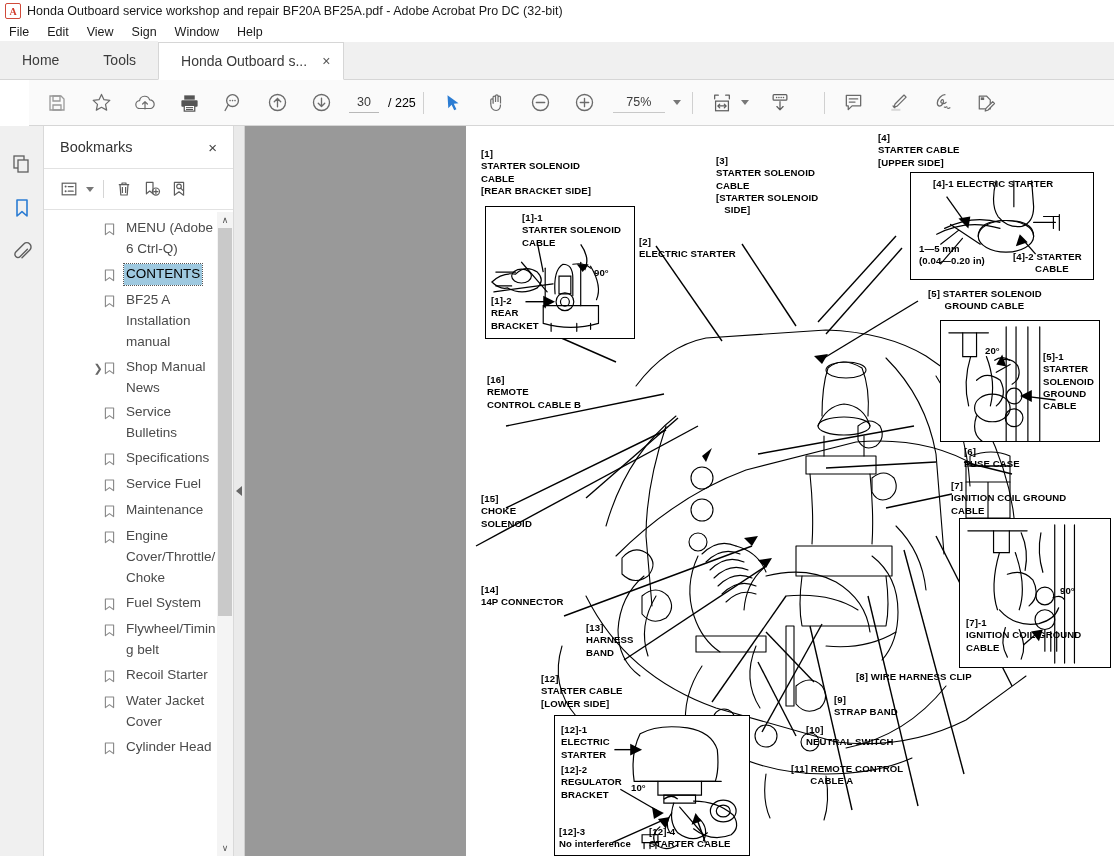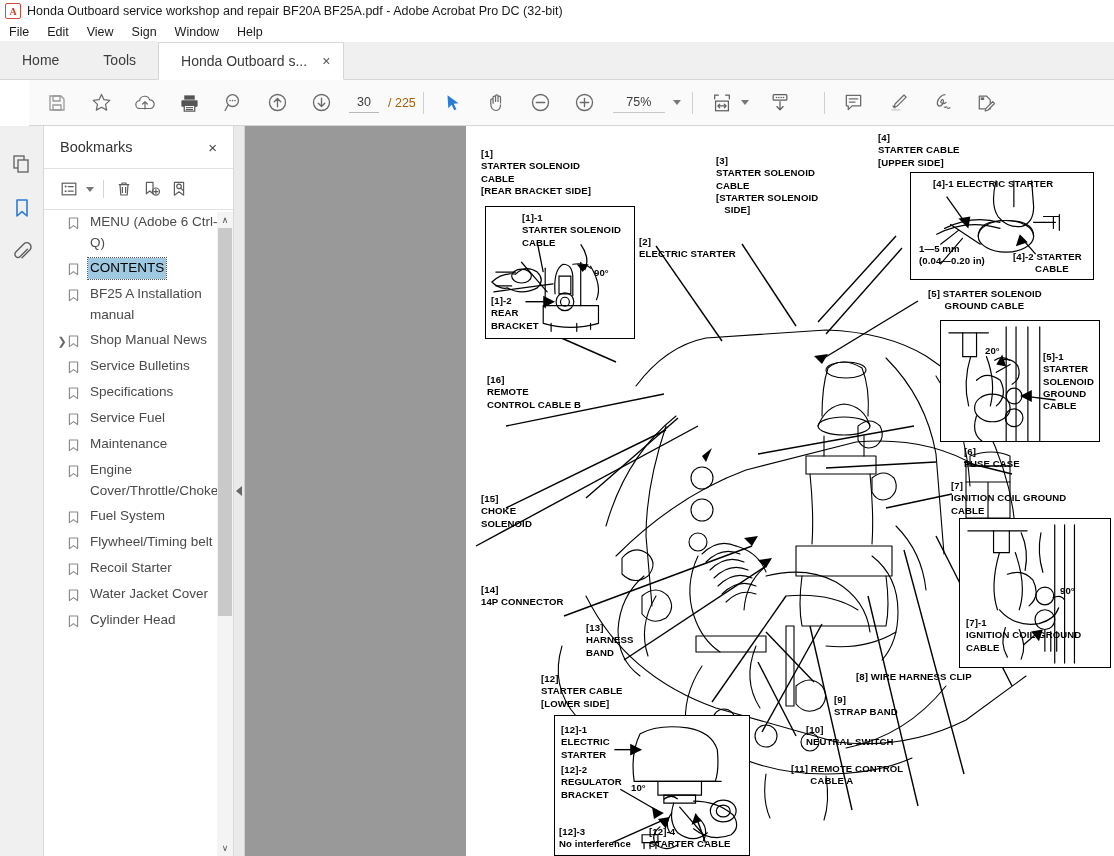--- a/index.html
+++ b/index.html
@@ -74,21 +74,21 @@
     cursor: pointer; border-radius: 2px;
   }
   .tb-btn svg { display: block; }
   .tb-sep { width: 1px; height: 22px; background: #d0d0d0; margin: 0 7px; }
   .pagefield {
     width: 30px; height: 20px; text-align: center; font-size: 12.5px;
     color: #3b3b3b; border: none; border-bottom: 1px solid #b8b8b8;
     background: transparent; outline: none; font-family: "Liberation Sans", sans-serif;
     margin-left: 6px;
   }
-  .pagetotal { font-size: 12.5px; color: #a16207; margin-left: 9px; white-space: nowrap; }
+  .pagetotal { font-size: 12.5px; color: #000000; margin-left: 9px; white-space: nowrap; }
   .zoomfield {
     width: 52px; height: 20px; text-align: center; font-size: 12.5px;
     color: #3b3b3b; border: none; border-bottom: 1px solid #c8c8c8;
     background: transparent; outline: none; font-family: "Liberation Sans", sans-serif;
   }
   .zoomwrap { display: flex; align-items: center; margin-left: 6px; }
   .caret {
     width: 0; height: 0; border-left: 4px solid transparent;
     border-right: 4px solid transparent; border-top: 5px solid #777;
     margin-left: 8px; margin-right: 4px; cursor: pointer;
@@ -119,22 +119,22 @@
   .bm-toolbar {
     height: 42px; display: flex; align-items: center; padding-left: 12px;
     border-top: 1px solid #e2e2e2; border-bottom: 1px solid #e2e2e2;
   }
   .bm-tb-btn {
     width: 26px; height: 26px; display: flex; align-items: center;
     justify-content: center; cursor: pointer; margin-right: 2px;
   }
   .bm-tb-sep { width: 1px; height: 18px; background: #d5d5d5; margin: 0 7px; }
   .bm-list {
-    position: absolute; left: 0; top: 80px; width: 184px; height: 644px;
-    overflow: hidden; padding-top: 4px;
+    position: absolute; left: 0; top: 86px; width: 184px; height: 644px;
+    overflow: hidden; padding-top: 4px; padding-left: 36px;
   }
   .bm-item {
     display: flex; align-items: flex-start; padding: 2px 6px 2px 12px;
     cursor: pointer; min-height: 24px;
   }
   .bm-chev {
     width: 12px; flex: 0 0 12px; color: #666; font-size: 11px;
     line-height: 22px; text-align: center; cursor: pointer;
   }
   .bm-ico { width: 20px; flex: 0 0 20px; padding-top: 4px; }

